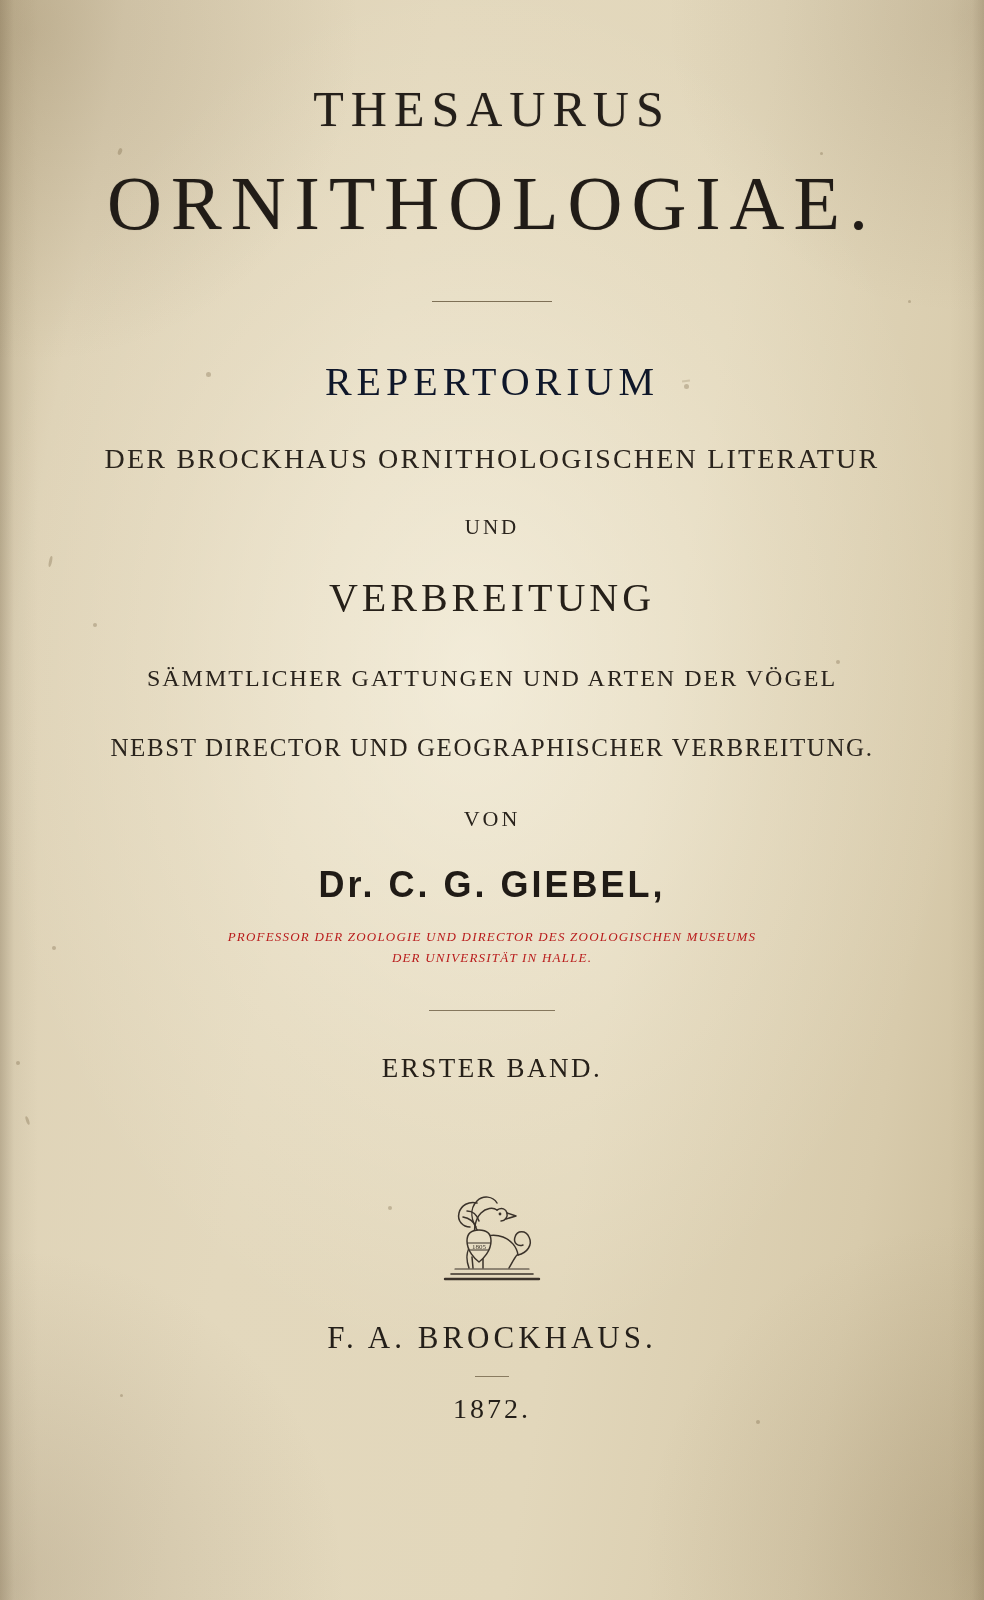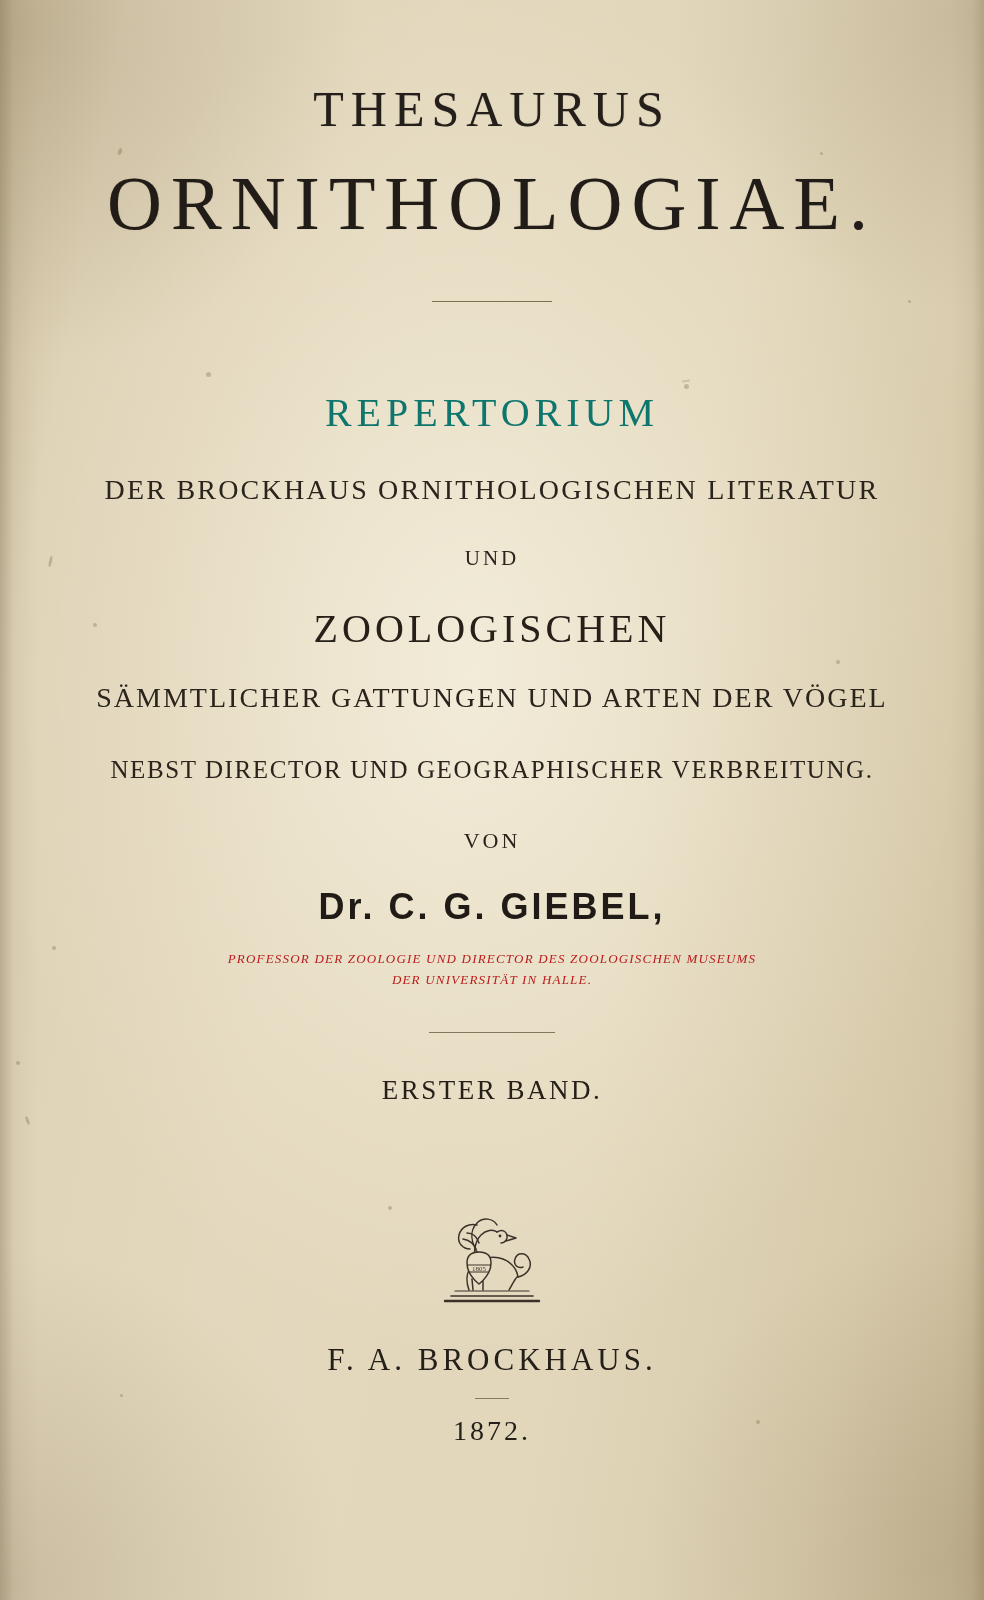--- a/index.html
+++ b/index.html
@@ -76,45 +76,45 @@
   .rule-short {
     width: 120px;
     height: 0;
     border-top: 1.6px solid #6b5c42;
     margin: 54px auto 0 auto;
     opacity: 0.85;
   }
   .t-repertorium {
     font-size: 40px;
     letter-spacing: 5px;
-    margin-top: 87px;
-    color: #0f766e;
+    margin-top: 56px;
+    color: #0f172a;
   }
   .t-sub1 {
     font-size: 28px;
     letter-spacing: 2.2px;
     margin-top: 38px;
     color: #2a241d;
   }
   .t-und {
     font-size: 21px;
     letter-spacing: 3px;
     margin-top: 40px;
     color: #2a241d;
   }
   .t-nomenclator {
     font-size: 40px;
     letter-spacing: 4px;
     margin-top: 34px;
     color: #262019;
   }
   .t-sub2 {
-    font-size: 28px;
+    font-size: 24px;
     letter-spacing: 2px;
-    margin-top: 30px;
+    margin-top: 44px;
     color: #2a241d;
   }
   .t-sub3 {
     font-size: 25px;
     letter-spacing: 1.6px;
     margin-top: 42px;
     color: #2a241d;
   }
   .t-von {
     font-size: 22px;
@@ -214,21 +214,21 @@
   <div class="t-thesaurus">THESAURUS</div>
   <div class="t-ornith">ORNITHOLOGIAE.</div>
 
   <div class="rule-short"></div>
 
   <div class="t-repertorium">REPERTORIUM</div>
   <div class="t-sub1">DER BROCKHAUS ORNITHOLOGISCHEN LITERATUR</div>
 
   <div class="t-und">UND</div>
 
-  <div class="t-nomenclator">ZOOLOGISCHEN</div>
+  <div class="t-nomenclator">VERBREITUNG</div>
   <div class="t-sub2">SÄMMTLICHER GATTUNGEN UND ARTEN DER VÖGEL</div>
   <div class="t-sub3">NEBST DIRECTOR UND GEOGRAPHISCHER VERBREITUNG.</div>
 
   <div class="t-von">VON</div>
   <div class="t-author">Dr. C. G. GIEBEL,</div>
   <div class="t-affil">PROFESSOR DER ZOOLOGIE UND DIRECTOR DES ZOOLOGISCHEN MUSEUMS</div>
   <div class="t-affil" style="margin-top:2px;">DER UNIVERSITÄT IN HALLE.</div>
 
   <div class="rule-short2"></div>
 

